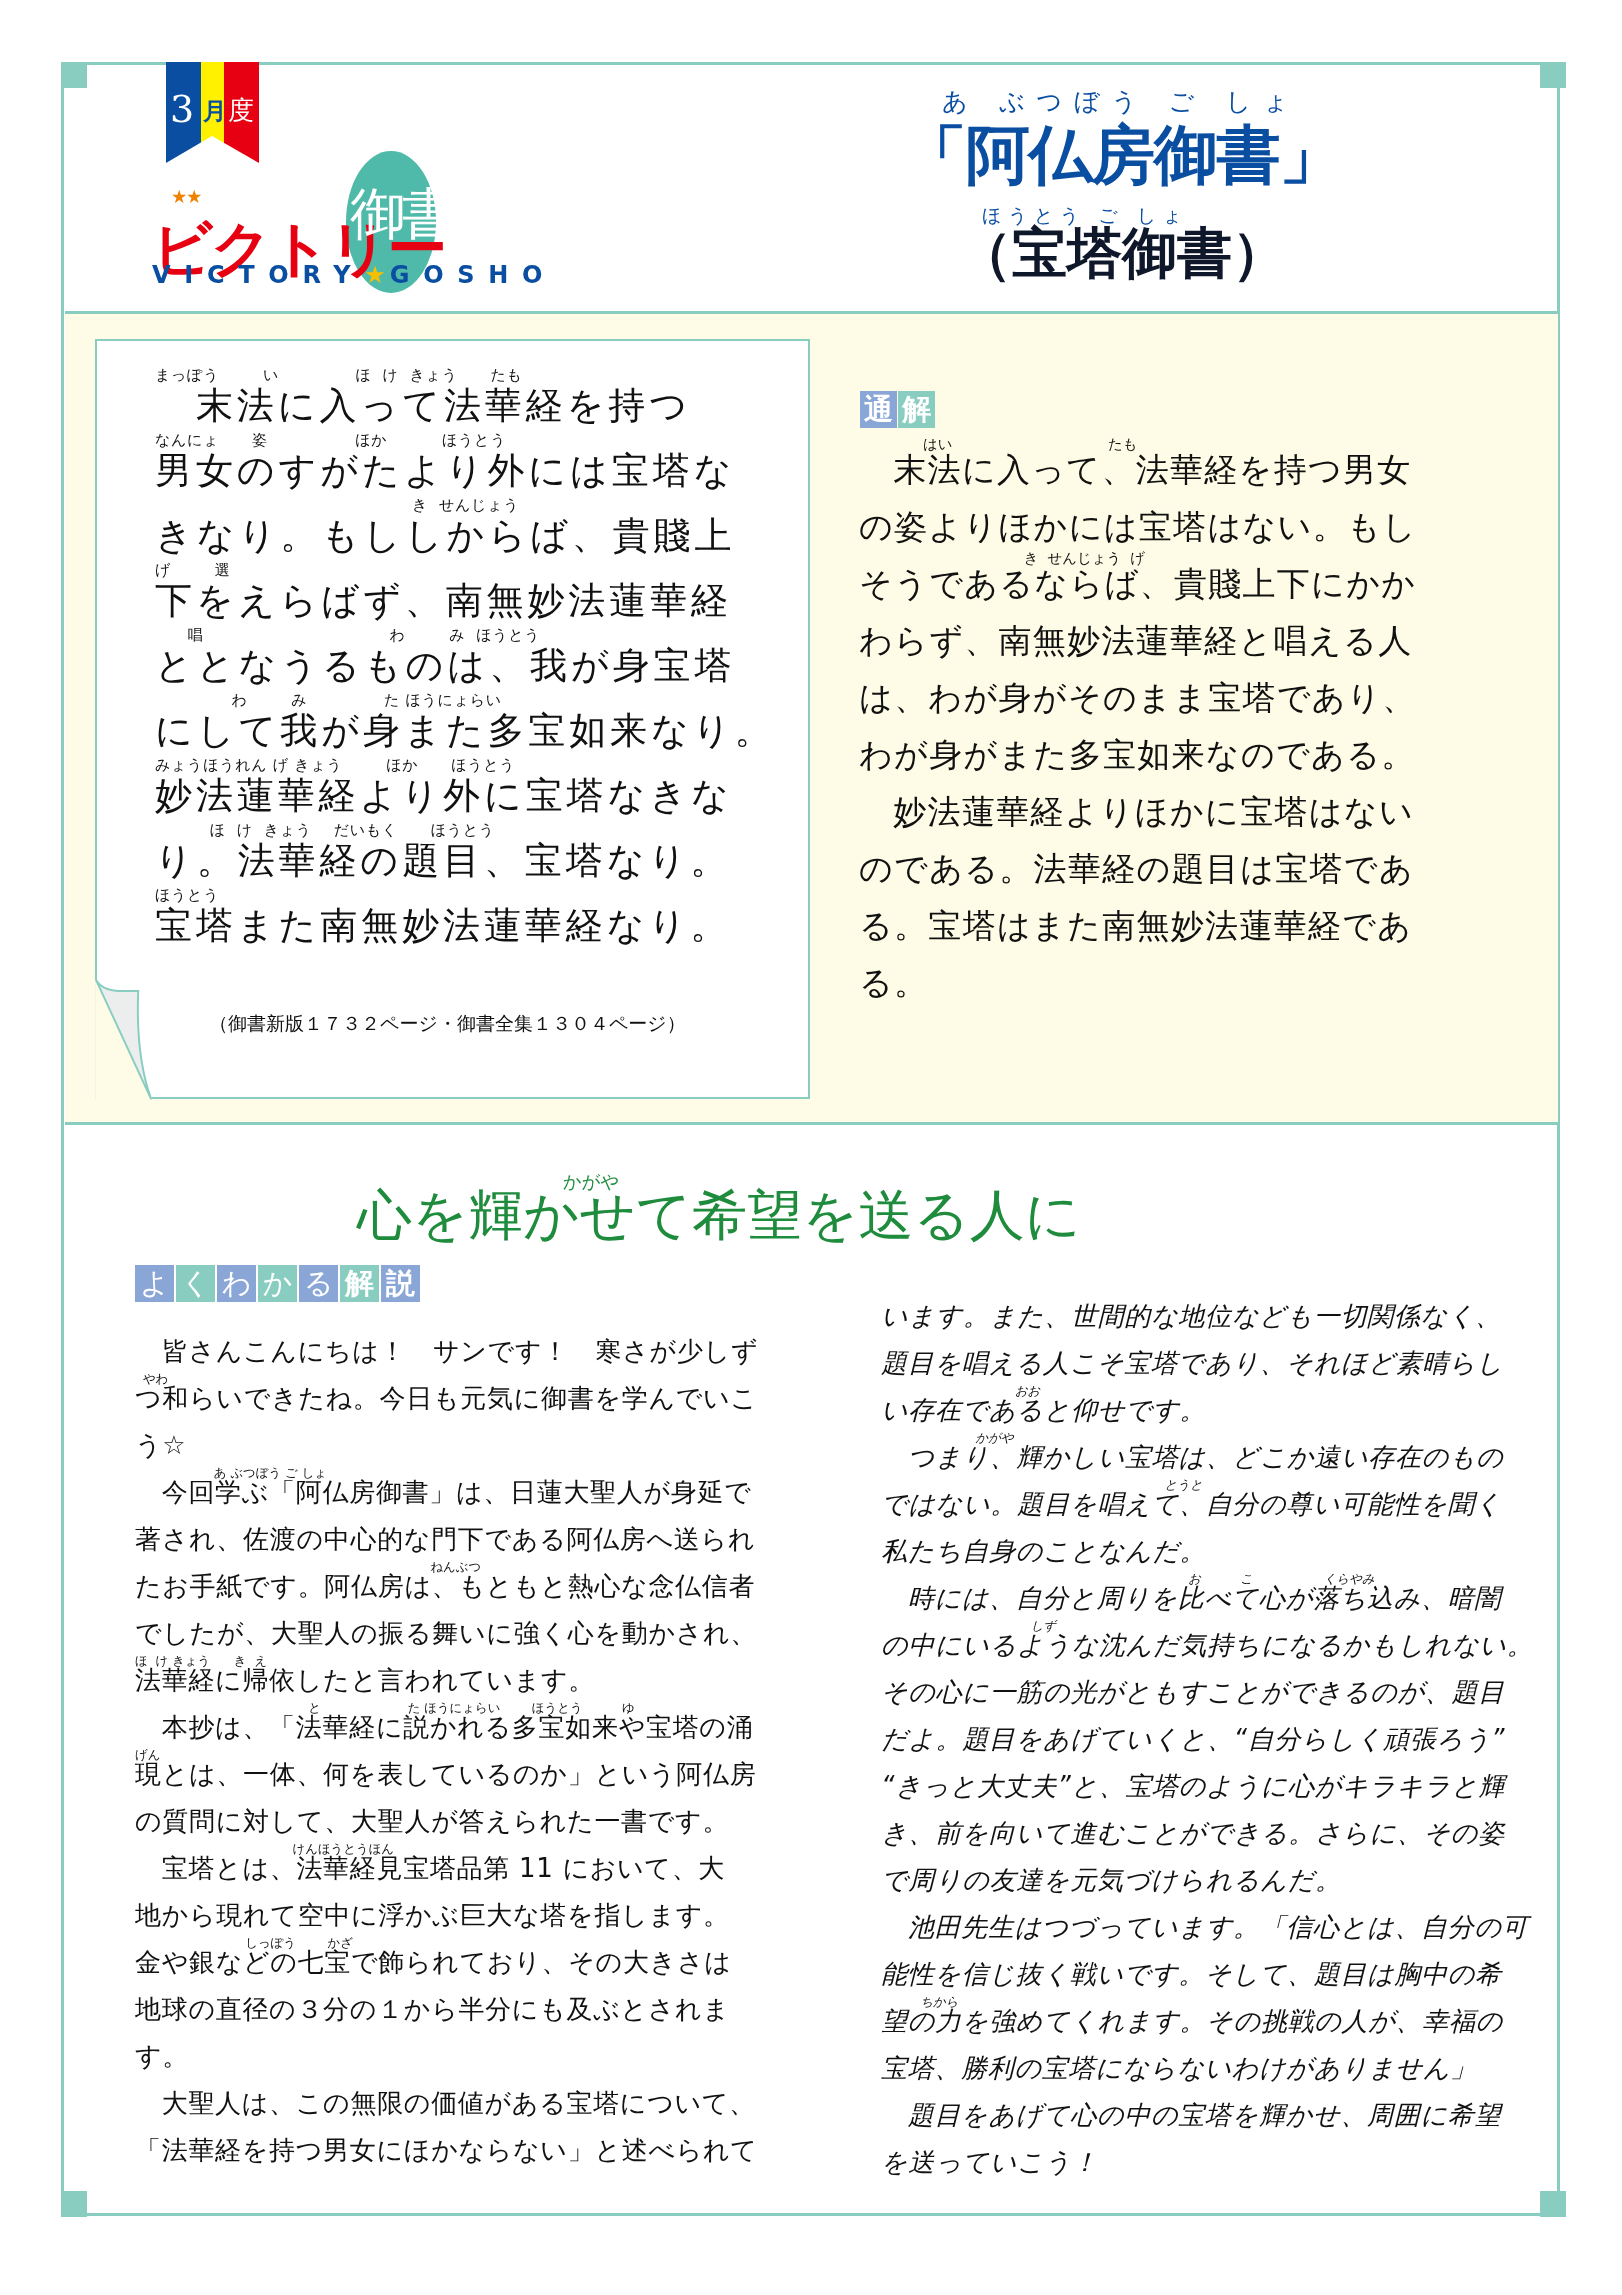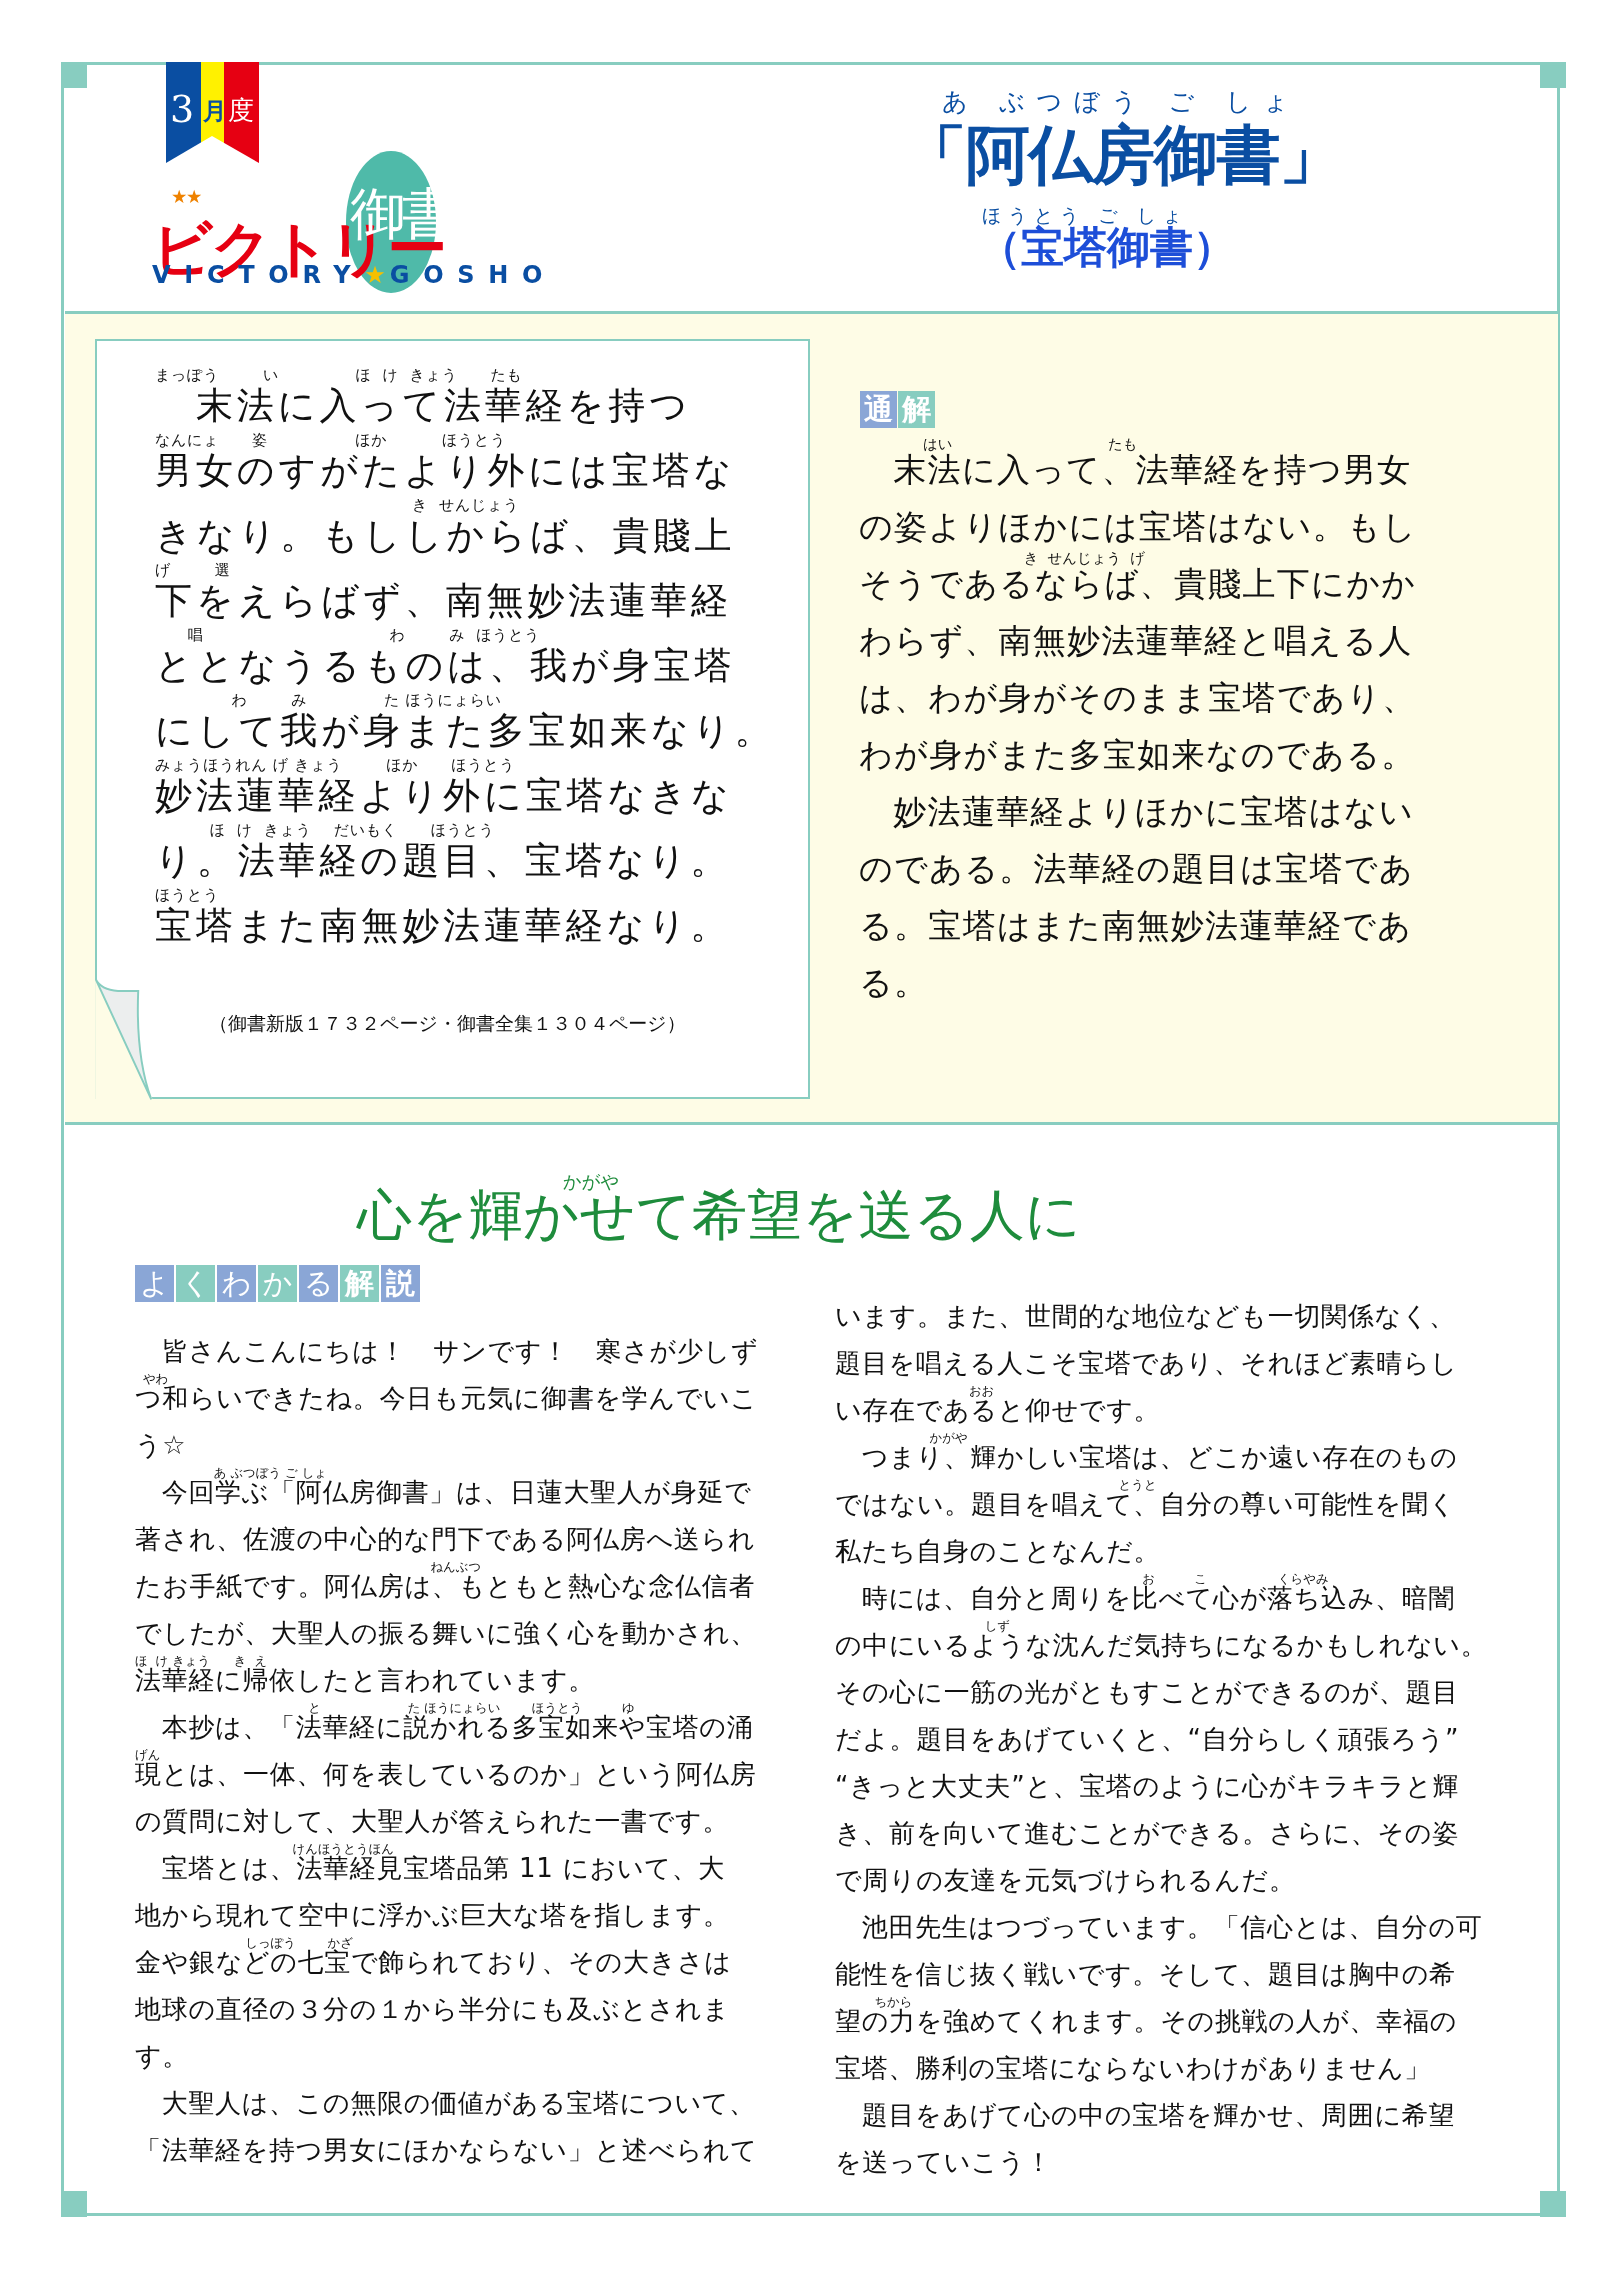--- a/index.html
+++ b/index.html
@@ -32,21 +32,21 @@
        border-radius:50%; background:#4fbaa9; }
   .logo-gosho { position:absolute; left:350px; top:186px; font-size:56px; font-weight:normal;
        color:#fff; letter-spacing:-3.9px; line-height:1; }
   .logo-sub { position:absolute; left:152px; top:263px; font-size:24px; font-weight:bold;
        color:#0a4ea2; letter-spacing:13.7px; line-height:1; }
   .logo-sub .star { color:#f5c000; letter-spacing:3.9px; }
 
   .title-ruby { position:absolute; left:942px; top:85px; font-size:25px; color:#0a4ea2; letter-spacing:11.8px; }
   .title-main { position:absolute; left:903px; top:123px; font-size:64px; font-weight:bold; color:#0a4ea2; line-height:1; letter-spacing:-1.3px; }
   .sub-ruby { position:absolute; left:982px; top:203px; font-size:19px; color:#0a4ea2; letter-spacing:6.5px; }
-  .sub-main { position:absolute; left:978px; top:226px; font-size:43px; font-weight:bold; color:#1d4ed8; line-height:1; }
+  .sub-main { position:absolute; left:957px; top:226px; font-size:55px; font-weight:bold; color:#0f172a; line-height:1; }
 
   .hdr-line { position:absolute; left:65px; top:311px; width:1493px; height:2.6px; background:#88cdc0; }
 
   
   .cream { position:absolute; left:65px; top:314px; width:1493px; height:809px; background:#fefce6; }
   .cream-line { position:absolute; left:65px; top:1122px; width:1493px; height:2.6px; background:#88cdc0; }
 
   .card { position:absolute; left:95px; top:339px; width:715px; height:760px;
           background:#ffffff; border:2px solid #88cdc0; box-sizing:border-box; }
   .curl { position:absolute; left:95px; top:978px; width:59px; height:124px; }
@@ -68,21 +68,21 @@
   
   .headline-ruby { position:absolute; left:563px; top:1169px; font-size:18.3px; color:#1e8c3c; }
   .headline { position:absolute; left:0; width:1438px; top:1188px; text-align:center;
               font-size:55px; color:#1e8c3c; line-height:1; }
   .yoku-badges { position:absolute; left:135px; top:1265px; display:flex; gap:2px; }
   .yoku-badges .badge { width:39px; height:37px; font-size:29px; line-height:37px; font-weight:normal; }
   .yoku-badges .badge.k { font-weight:bold; }
 
   .col { position:absolute; width:674px; }
   .col-left { left:135px; top:1324px; }
-  .col-right { left:835px; top:1289px; }
+  .col-right { left:881px; top:1289px;font-style:italic; }
   .col .line { position:relative; height:47px; }
   .col .rb { position:absolute; top:0; font-size:12.4px; white-space:pre; }
   .col .tx { position:absolute; top:14.4px; font-size:26px; letter-spacing:0.7px; white-space:nowrap; line-height:1; }
 </style>
 </head>
 <body>
 
 <div class="frame"></div>
 <div class="corner c-tl"></div>
 <div class="corner c-tr"></div>

